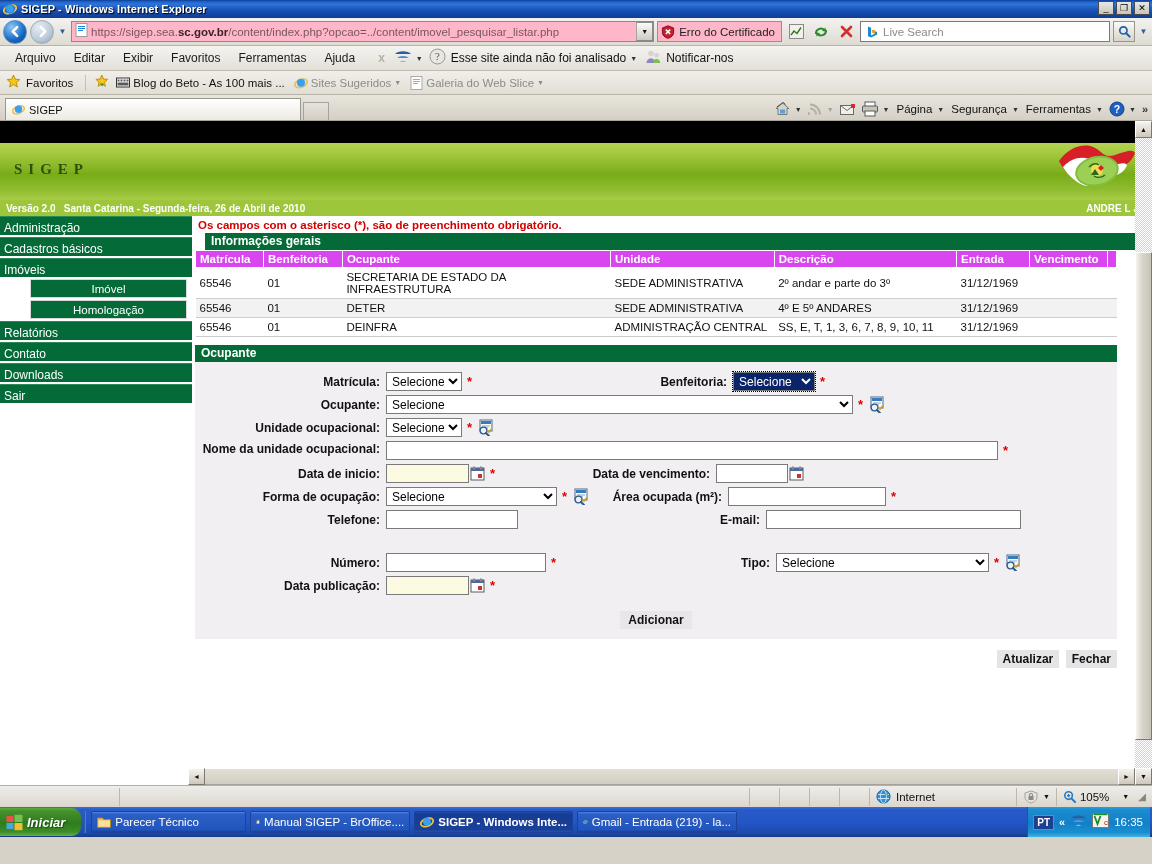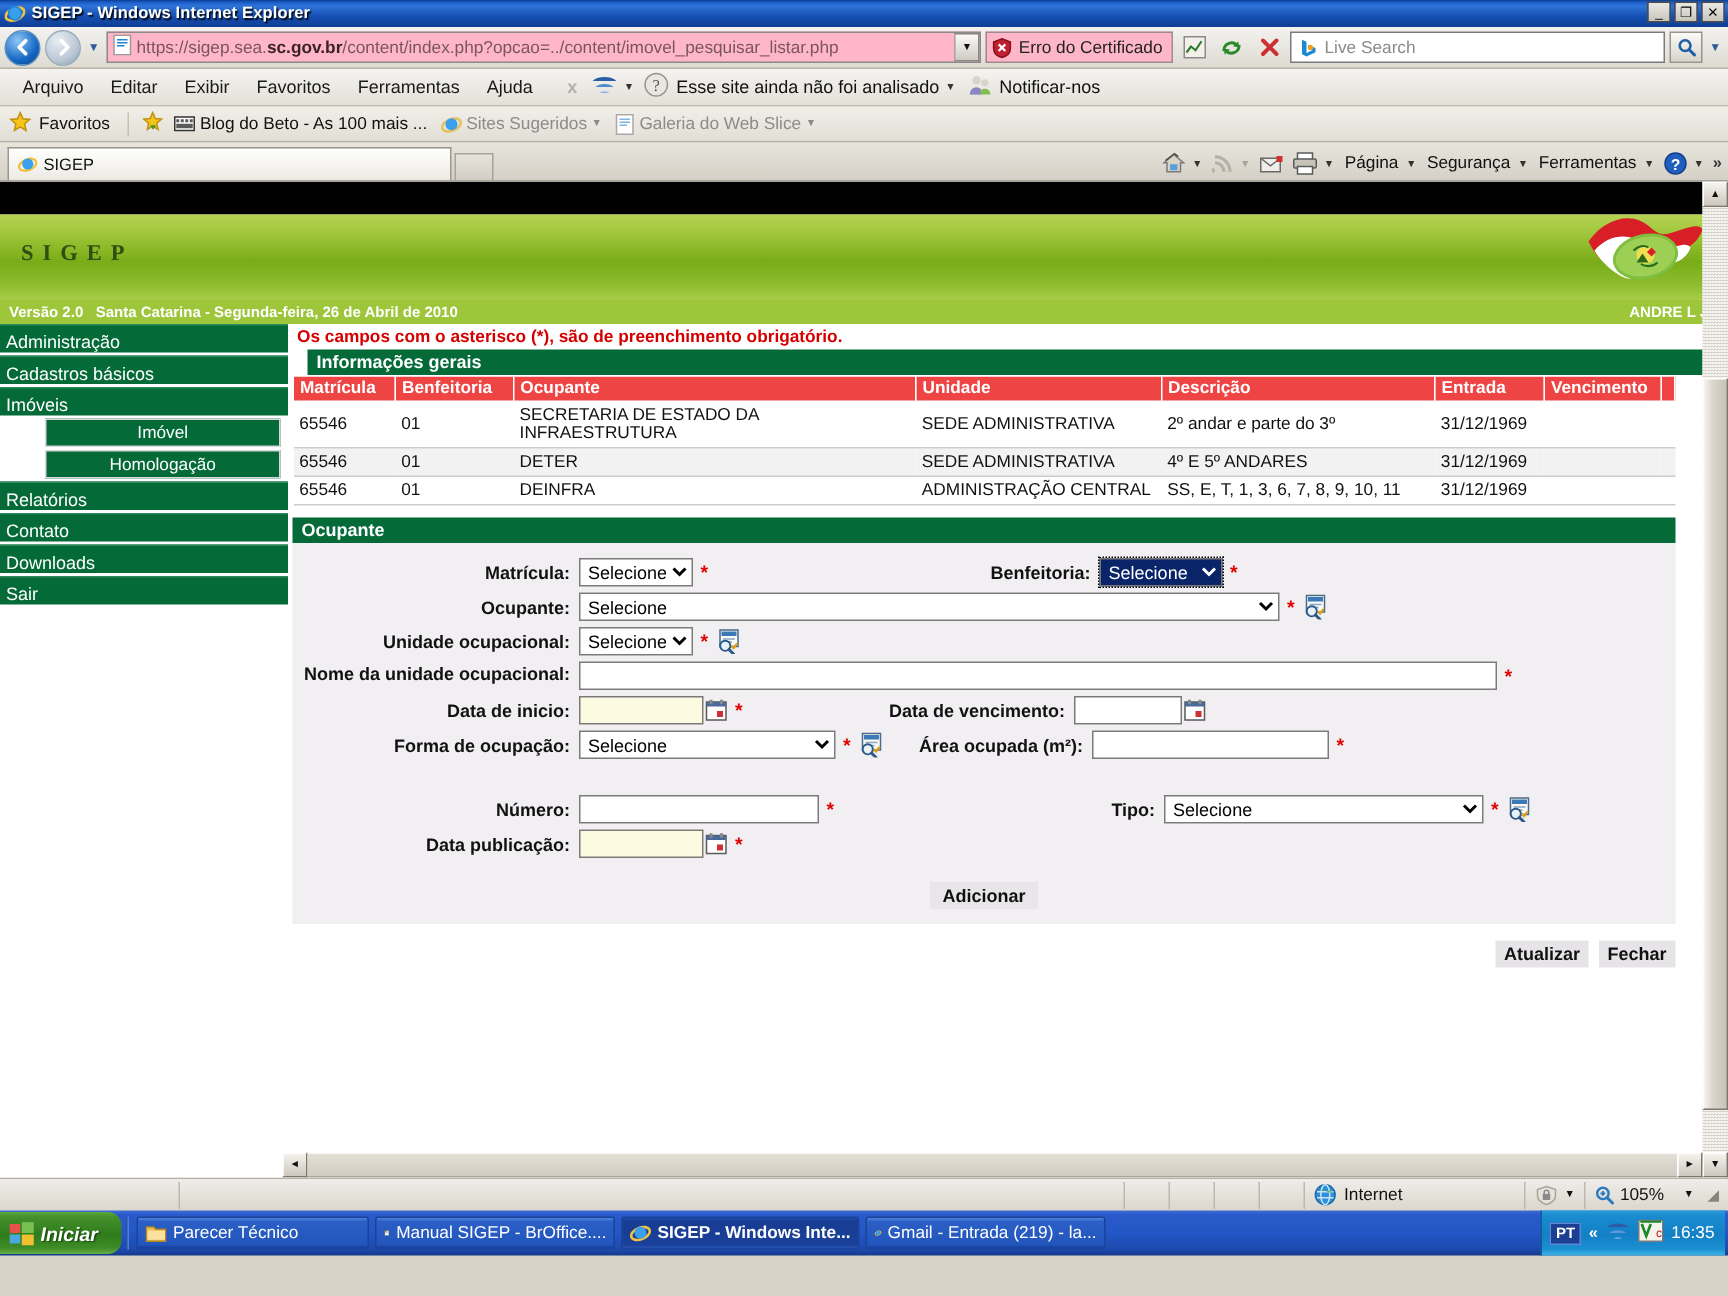--- a/index.html
+++ b/index.html
@@ -152,21 +152,21 @@
   .content{flex:1;background:#fff;position:relative;padding:0;}
   .notice{
     color:#d40000;font-weight:bold;font-size:11.5px;padding:3px 0 2px 6px;
   }
   .sechdr{
     background:#046A38;color:#fff;font-weight:bold;font-size:12px;
     padding:3px 0 3px 6px;height:17px;line-height:11px;
   }
   table.grid{border-collapse:collapse;width:922px;margin-left:3px;font-size:11.5px;}
   table.grid th{
-    background:#ef4444;color:#fff;font-weight:bold;text-align:left;
+    background:#d946ef;color:#fff;font-weight:bold;text-align:left;
     padding:2px 4px;border:1px solid #fff;font-size:11.5px;
   }
   table.grid td{
     padding:3px 4px;border-bottom:1px solid #ccc;color:#111;vertical-align:middle;
   }
   table.grid tr.alt td{background:#f2f2f2;}
 
   .formbox{background:#f1eff2;width:922px;margin-left:3px;padding:6px 0 10px 0;}
   .frow{display:flex;align-items:center;margin:4px 0;}
   .lbl{font-weight:bold;font-size:12px;color:#111;text-align:right;}
@@ -701,20 +701,30 @@
                 </svg>
             </span>
           </div>
           <div class="lbl" style="width:133px;">Área ocupada (m²):</div>
           <div style="margin-left:6px;display:flex;align-items:center;">
             <input class="ui" style="width: 158px;" value="">
             <span class="req">*</span>
           </div>
         </div>
 
+        <div class="frow">
+          <div class="lbl" style="width:185px;">Telefone:</div>
+          <div style="margin-left:6px;display:flex;align-items:center;">
+            <input class="ui" style="width: 132px;" value="">
+          </div>
+          <div class="lbl" style="width:242px;">E-mail:</div>
+          <div style="margin-left:6px;display:flex;align-items:center;">
+            <input class="ui" style="width: 255px;" value="">
+          </div>
+        </div>
       </div>
 
 
       <div class="formbox">
         <div class="frow">
           <div class="lbl" style="width:185px;">Número:</div>
           <div style="margin-left:6px;display:flex;align-items:center;">
             <input class="ui" style="width: 160px;" value="">
             <span class="req">*</span>
           </div>

